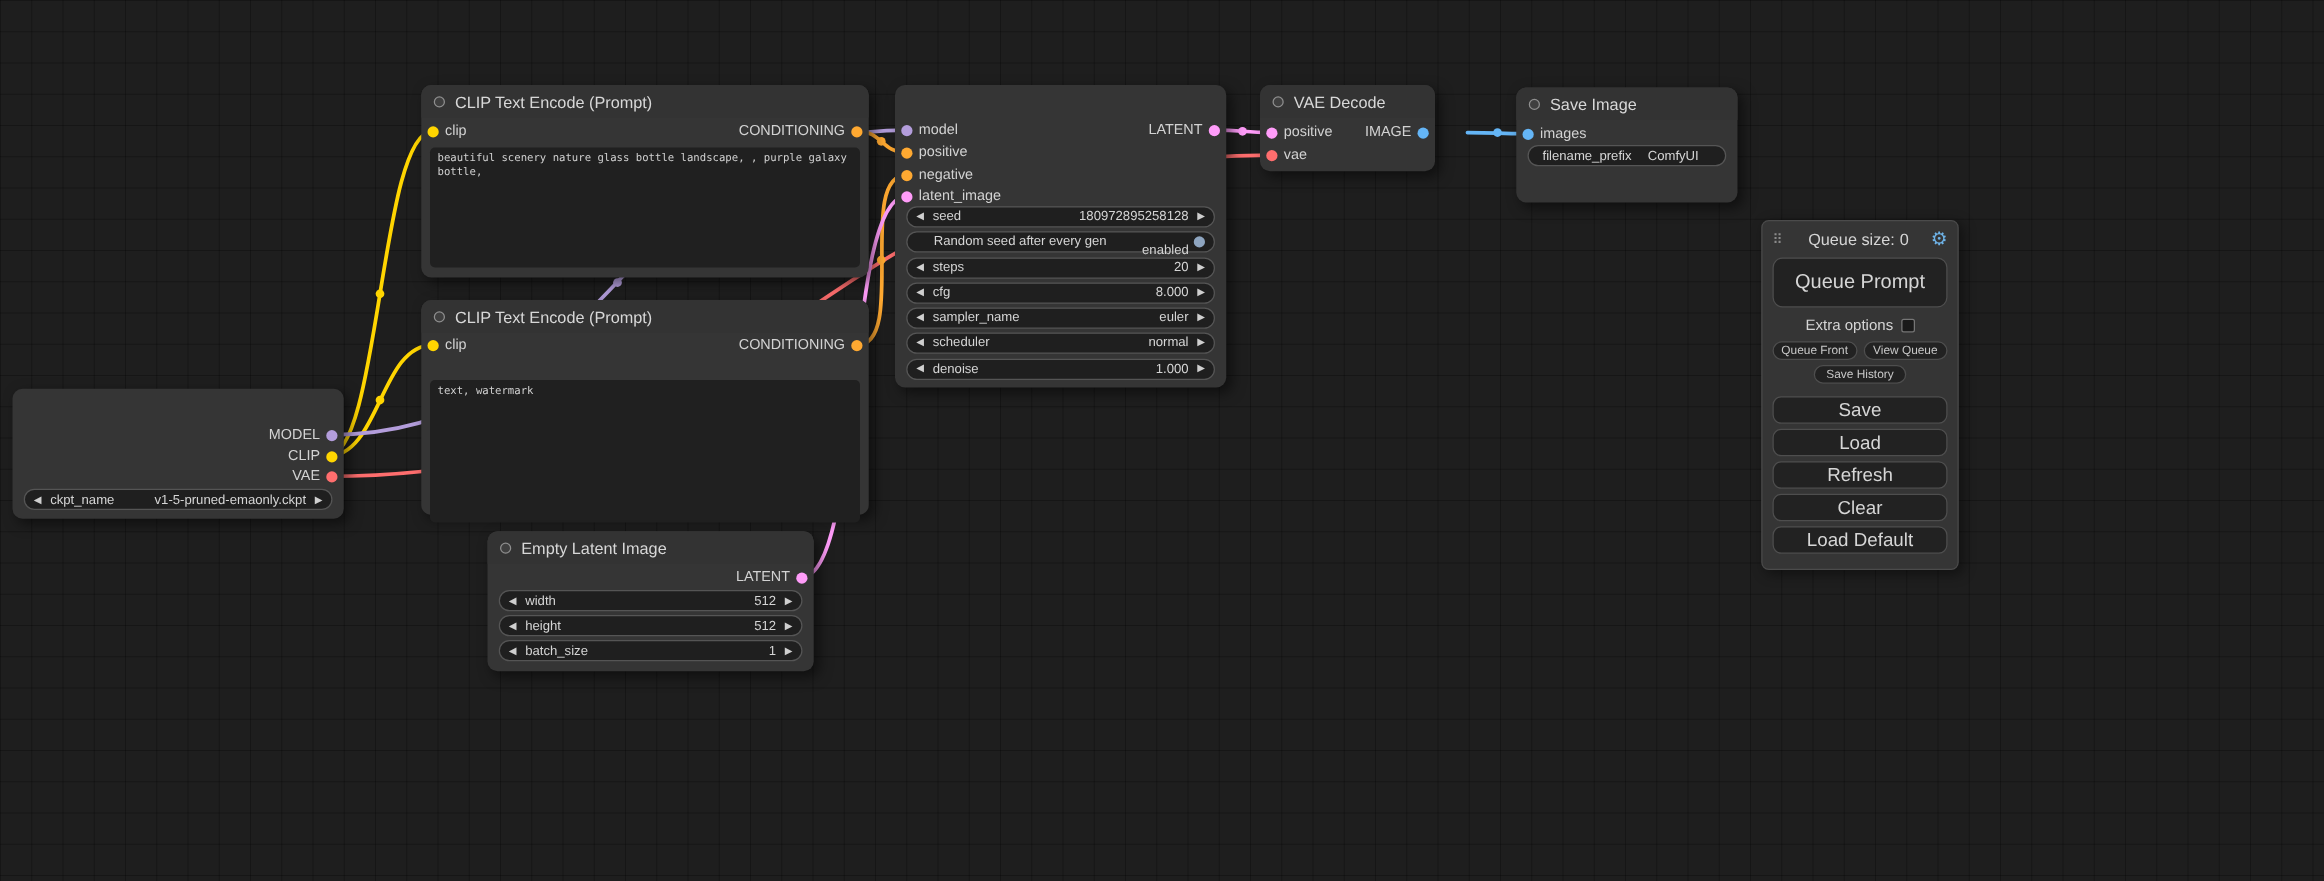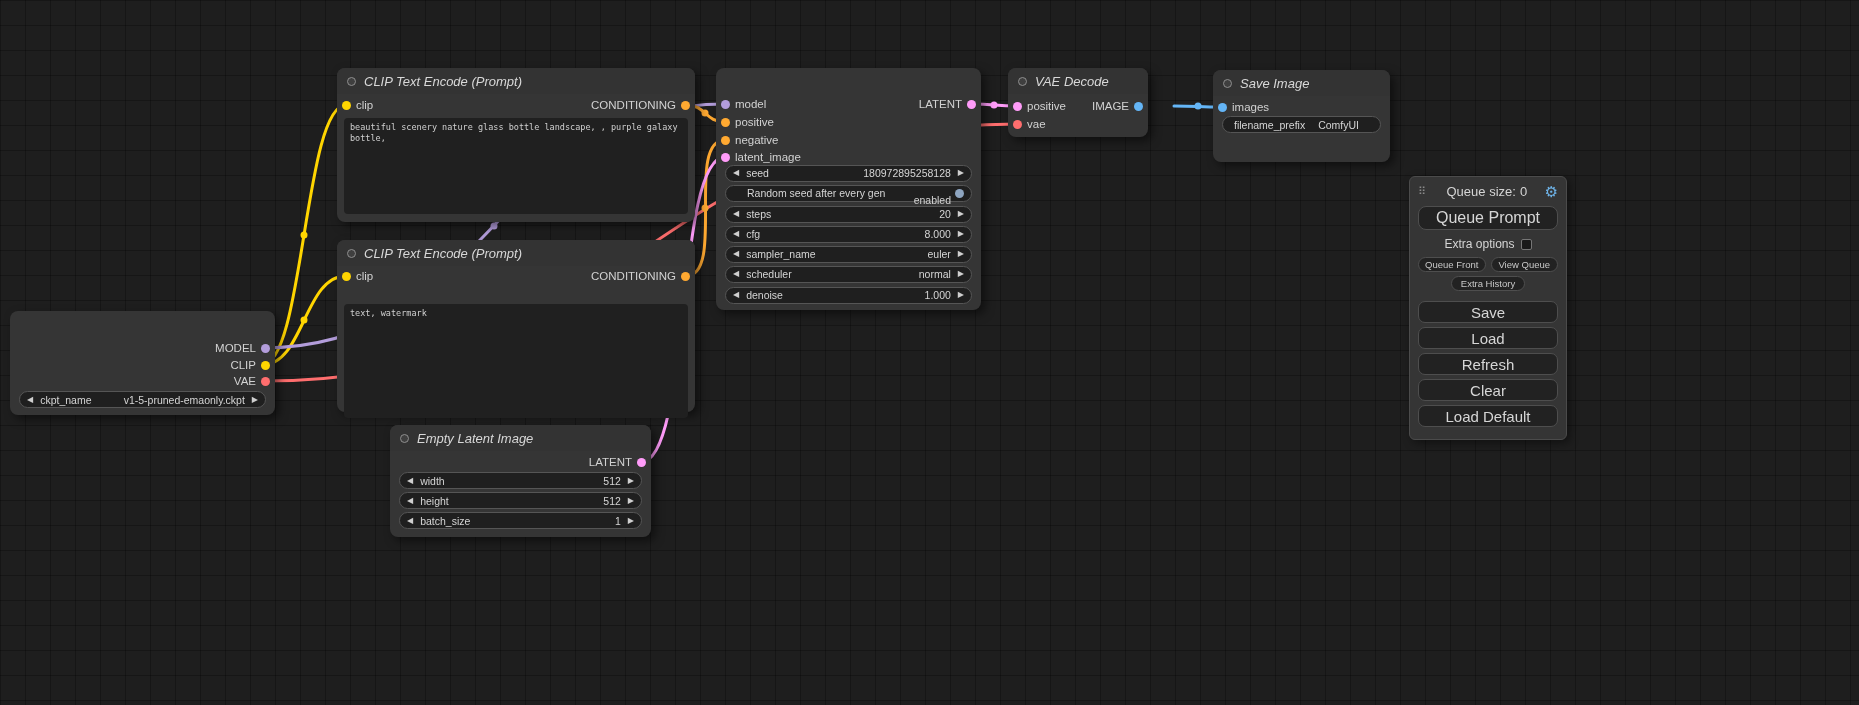--- a/index.html
+++ b/index.html
@@ -19,21 +19,21 @@
   .wires { position:absolute; inset:0; z-index:1; pointer-events:none; }
   .wires path { fill:none; stroke-width:3; stroke-linecap:round; }
 
   
   .node {
     position:absolute; background:#353535; border-radius:8px; z-index:2;
     box-shadow:4px 4px 10px rgba(0,0,0,0.5); color:#d4d4d4;
   }
   .node-header {
     height:26px; display:flex; align-items:center; gap:8px; padding:0 10px;
-    background:#333333; border-radius:8px 8px 0 0; font-size:13px; color:#d8d8d8;font-style:italic;
+    background:#333333; border-radius:8px 8px 0 0; font-size:13px; color:#d8d8d8;
   }
   .collapse-dot {
     width:9px; height:9px; border-radius:50%; border:1.5px solid #8f8f8f;
     background:#3f3f3f; flex:none;
   }
   .node-title { white-space:nowrap; }
 
   .slot { position:absolute; left:0; right:0; height:16px; display:flex; align-items:center; font-size:11.5px; color:#d2d2d2; }
   .slot.in  { padding-left:19px; }
   .slot.out { justify-content:flex-end; padding-right:19px; }
@@ -68,21 +68,21 @@
     padding:6px 8px 8px; z-index:5; box-shadow:3px 3px 10px rgba(0,0,0,0.45);
   }
   .menu-header { display:flex; align-items:center; margin:1px 0 7px; color:#d5d5d5; font-size:13px; }
   .drag-handle { color:#8a8a8a; font-size:11px; margin-right:3px; cursor:move; }
   .queue-size { flex:1; display:flex; justify-content:center; gap:4px; }
   .gear { color:#6eb3e8; font-size:15px; line-height:1; cursor:pointer; }
   .menu button {
     background:#222222; border:1px solid #4e4e4e; color:#d6d6d6;
     font-family:inherit; cursor:pointer; display:block;
   }
-  .btn-primary { width:100%; height:24px; font-size:16px; border-radius:8px; }
+  .btn-primary { width:100%; height:40px; font-size:16px; border-radius:8px; }
   .extra-row { display:flex; justify-content:center; align-items:center; gap:6px; color:#d5d5d5; font-size:12px; margin:7px 0 6px; }
   .checkbox { width:11px; height:11px; background:#1a1a1a; border:1px solid #767676; border-radius:2px; cursor:pointer; }
   .small-row { display:flex; gap:5px; margin-bottom:4px; }
   .small-row.center { justify-content:center; margin-bottom:10px; }
   .btn-small { flex:1; font-size:9.5px; padding:1px 4px; border-radius:9px; color:#c8c8c8 !important; }
   .btn-small.history { flex:0 0 auto; width:74px; }
   .btn-big { width:100%; height:22px; font-size:15px; margin-bottom:4px; border-radius:7px; }
 </style>
 </head>
 <body>
@@ -302,21 +302,21 @@
     <button class="btn-primary">Queue Prompt</button>
     <div class="extra-row">
       <span>Extra options</span>
       <span class="checkbox"></span>
     </div>
     <div class="small-row">
       <button class="btn-small">Queue Front</button>
       <button class="btn-small">View Queue</button>
     </div>
     <div class="small-row center">
-      <button class="btn-small history">Extra History</button>
+      <button class="btn-small history">Save History</button>
     </div>
     <button class="btn-big">Save</button>
     <button class="btn-big">Load</button>
     <button class="btn-big">Refresh</button>
     <button class="btn-big">Clear</button>
     <button class="btn-big">Load Default</button>
   </div>
 
 </div>
 

